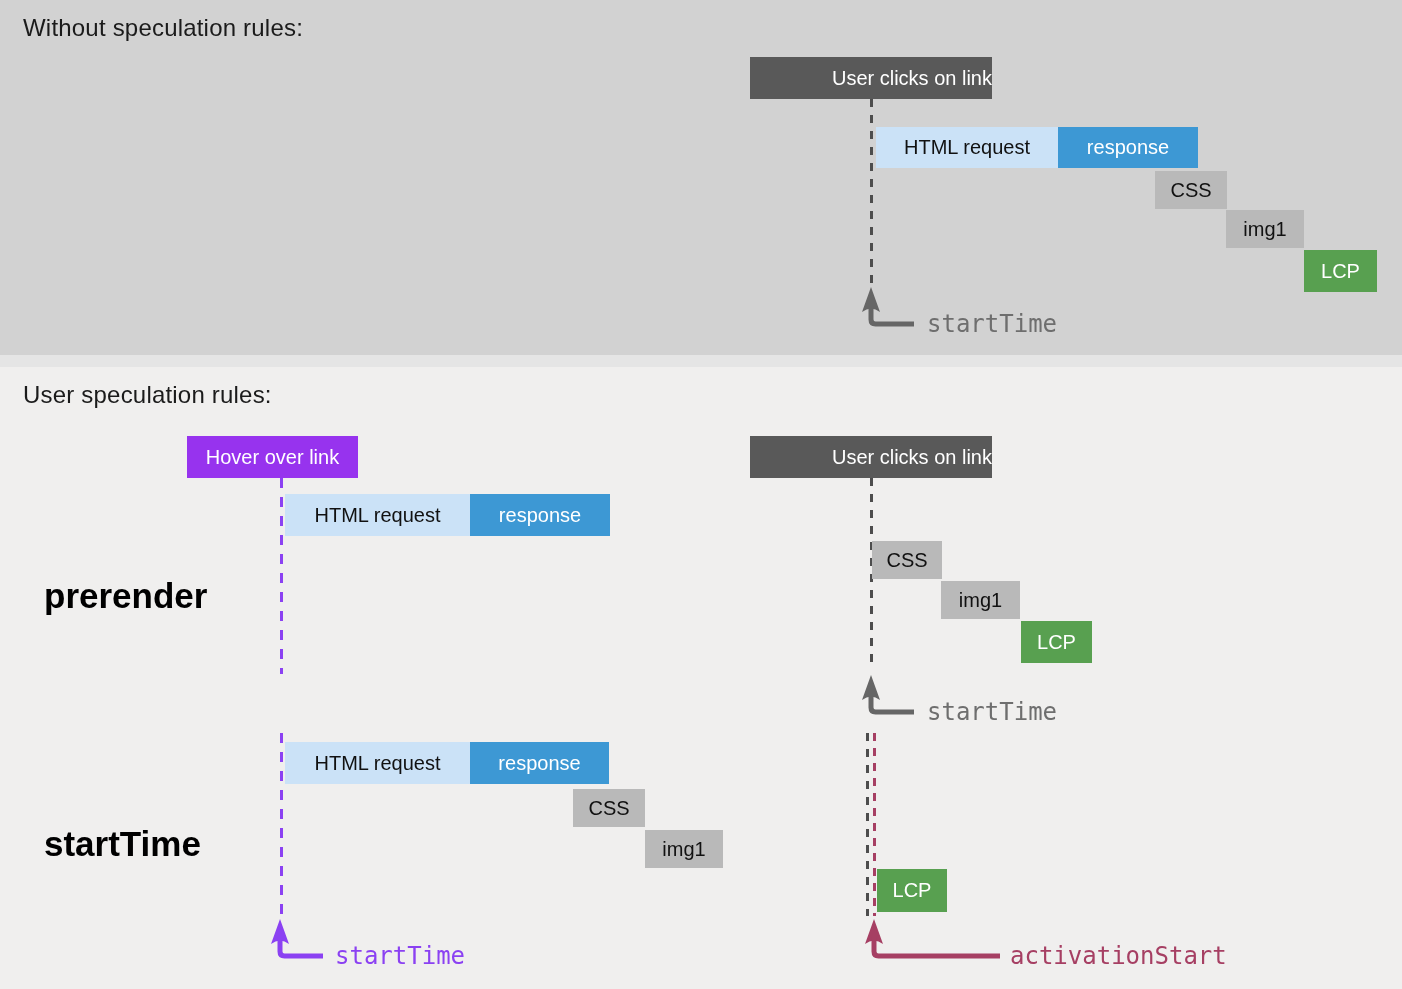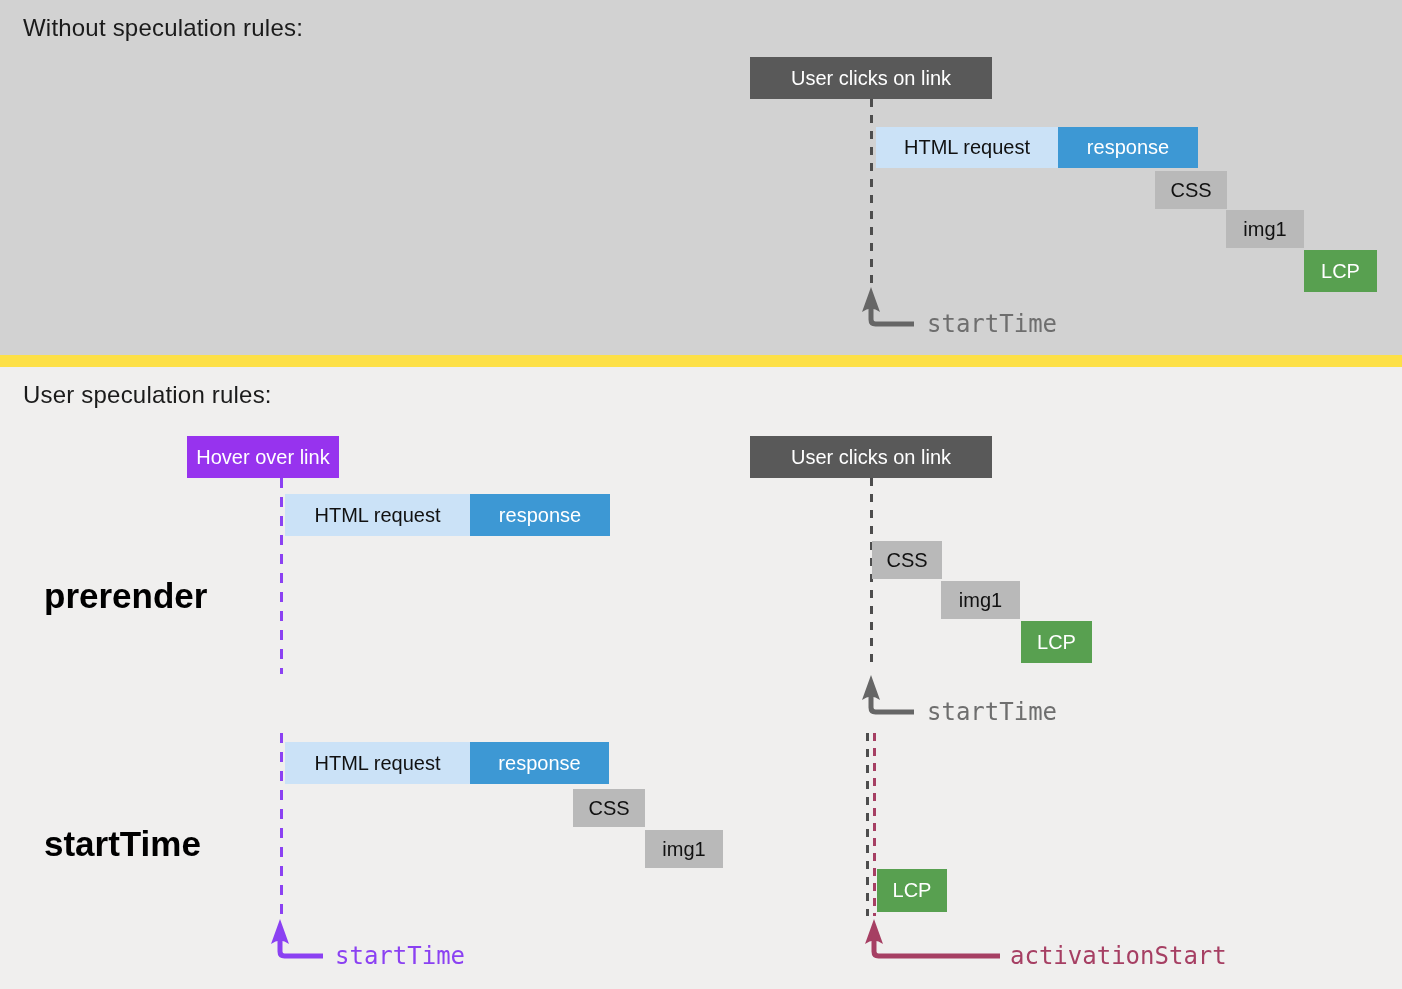--- a/index.html
+++ b/index.html
@@ -1,28 +1,28 @@
 <!DOCTYPE html>
 <html><head>
 <meta charset="utf-8">
 <style>
   html,body{margin:0;padding:0;background:#ffffff;}
   .canvas{
-    position:relative;width:1402px;height:989px;background:#fde047;overflow:hidden;
+    position:relative;width:1402px;height:989px;background:#e5e5e5;overflow:hidden;
     font-family:"Liberation Sans",sans-serif;
   }
   .section{position:absolute;left:0;width:1402px;}
   .sec-without{top:0;height:355px;background:#d2d2d2;}
   .sec-with{top:367px;height:622px;background:#f0efee;}
   .sec-title{position:absolute;font-size:24px;color:#1b1b1b;letter-spacing:.2px;}
   .bar{
     position:absolute;display:flex;align-items:center;justify-content:center;
     font-size:20px;white-space:nowrap;
   }
-  .event-box{background:#595959;color:#ffffff;}
+  .event-box{background:#595959;color:#ffffff;justify-content:flex-end;}
   .hover-box{background:#9733ee;color:#ffffff;}
   .req-bar{background:#cbe2f7;color:#111111;text-align:center;}
   .resp-bar{background:#3d98d4;color:#ffffff;text-align:right;}
   .res-bar{background:#b9b9b9;color:#111111;}
   .lcp-bar{background:#58a050;color:#ffffff;}
   .vdash{position:absolute;width:3px;}
   .vdash-gray{background:repeating-linear-gradient(to bottom,#4d4d4d 0 8px,rgba(0,0,0,0) 8px 16px);}
   .vdash-purple{background:repeating-linear-gradient(to bottom,#8b41f2 0 10px,rgba(0,0,0,0) 10px 19px);}
   .vdash-maroon{background:repeating-linear-gradient(to bottom,#a63f63 0 8px,rgba(0,0,0,0) 8px 15px);}
   .row-label{position:absolute;font-size:35px;font-weight:700;color:#000000;}
@@ -68,21 +68,21 @@
     <path d="M10,20 L10,34.5 Q10,39 14.5,39 L53,39" stroke="#666666" stroke-width="5" fill="none"></path>
   </svg>
   <div class="marker-text mt-gray" style="left:927px;top:310px;">startTime</div>
 
   <div class="section sec-with"></div>
 
   <div class="sec-title" style="left:23px;top:381px;">User speculation rules:</div>
 
   <div class="row-label" style="left:44px;top:576px;">prerender</div>
 
-  <div class="bar hover-box" style="left:187px;top:436px;width:152px;height:42px;">
+  <div class="bar hover-box" style="left:187px;top:436px;width:171px;height:42px;">
     <span>Hover over link</span>
   </div>
 
   <div class="vdash vdash-purple" style="left:280px;top:478px;height:196px;"></div>
 
   <div class="bar req-bar" style="left:285px;top:494px;width:185px;height:42px;">
     <span>HTML request</span>
   </div>
   <div class="bar resp-bar" style="left:470px;top:494px;width:140px;height:42px;">
     <span>response</span>

